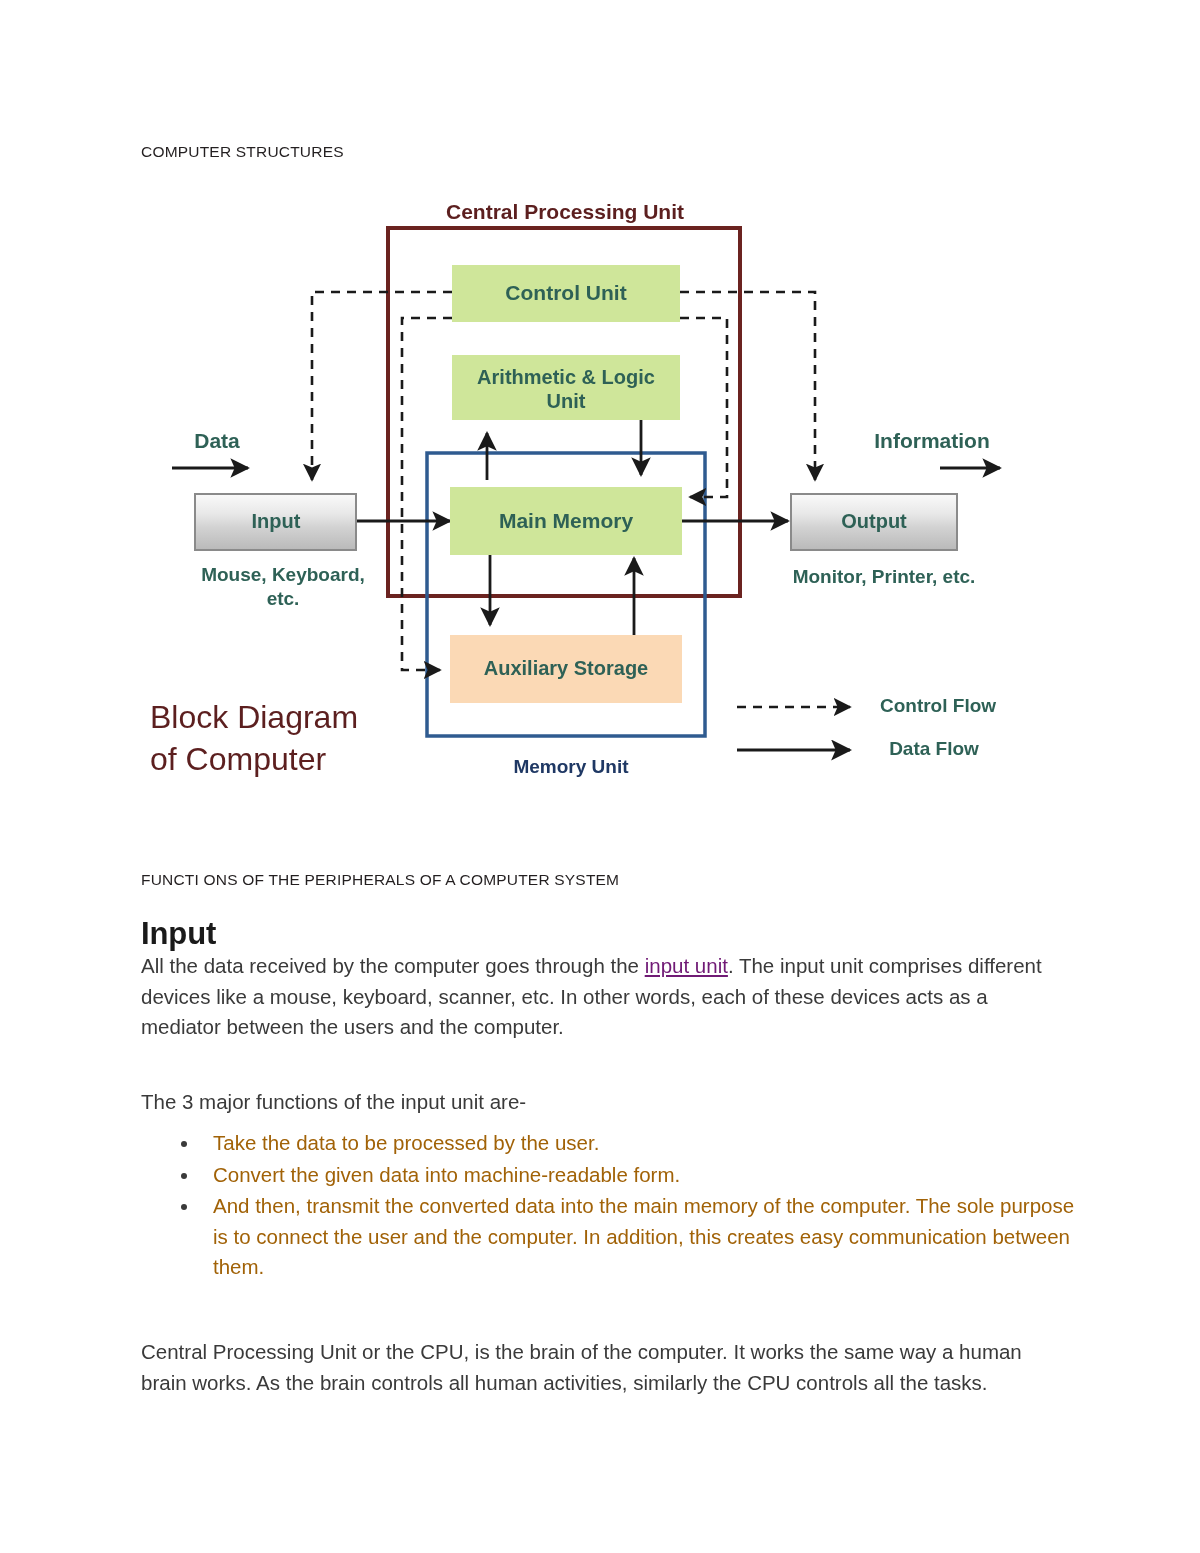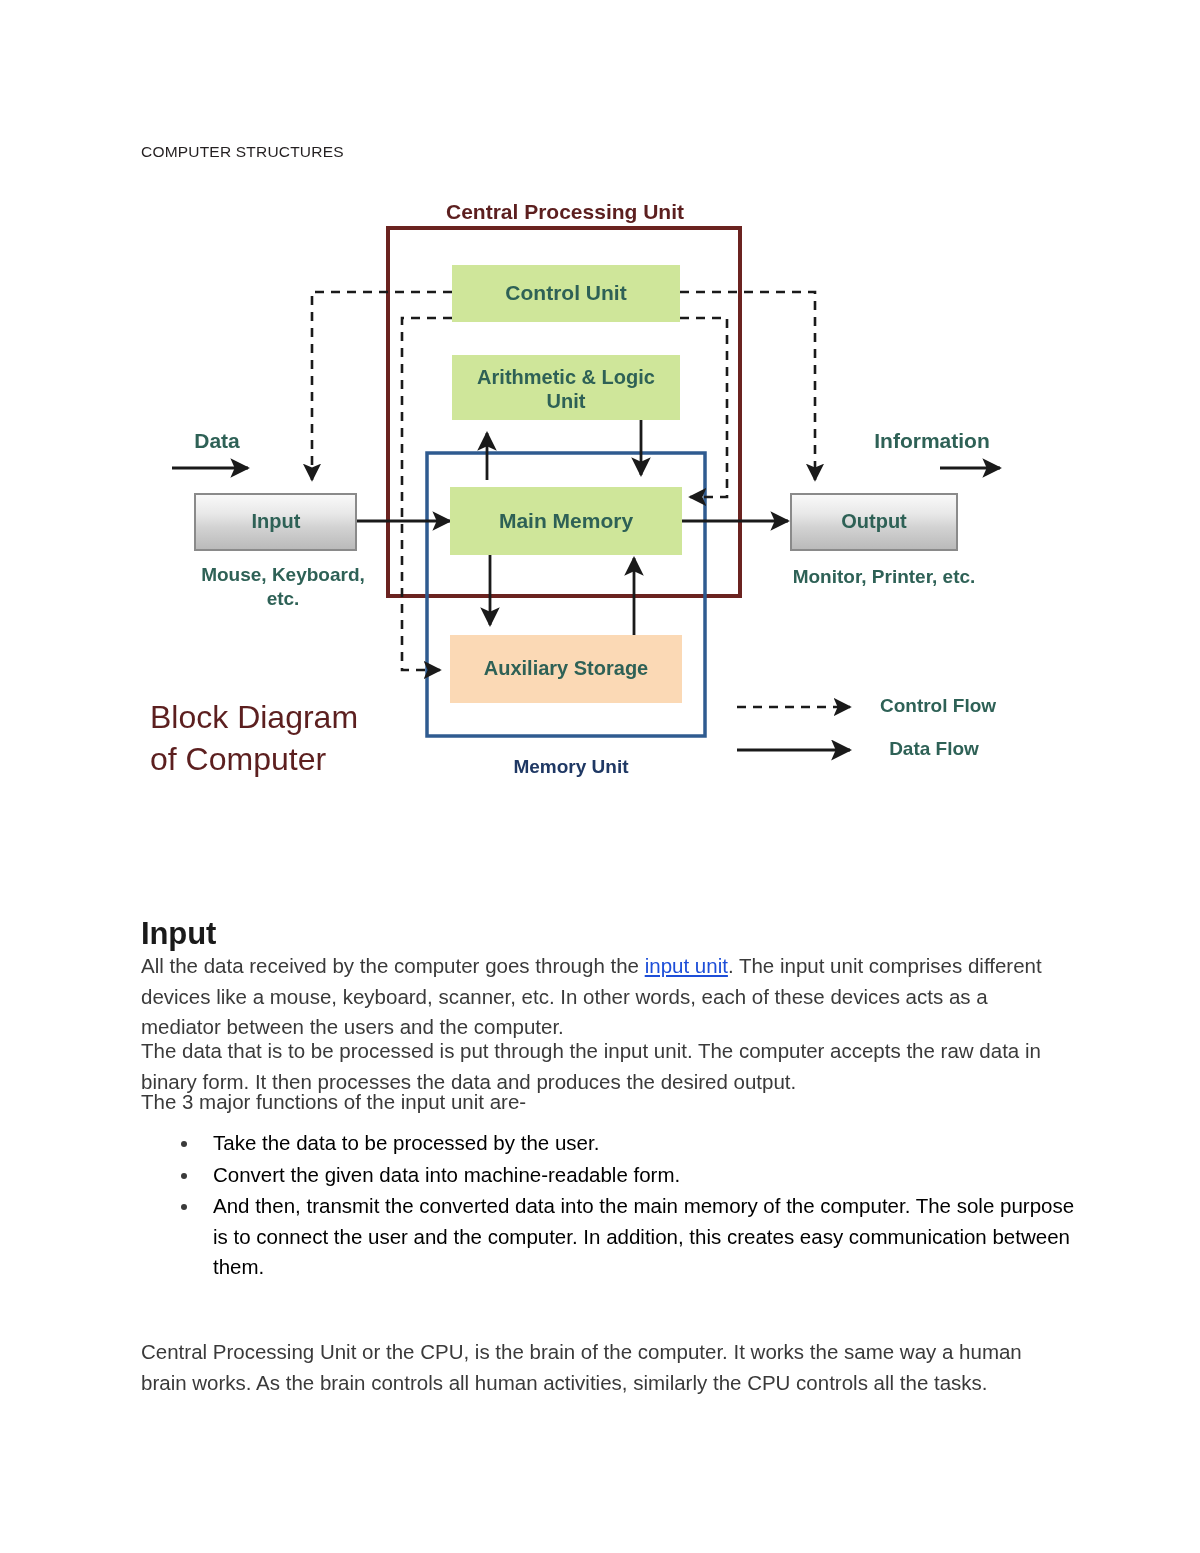--- a/index.html
+++ b/index.html
@@ -38,34 +38,34 @@
     font-size:20.5px;
     line-height:30.5px;
     color:#3a3a3a;
     width:925px;
   }
   #p1{left:141px;top:951px;}
   #p2{left:141px;top:1036px;}
   #p3{left:141px;top:1087px;}
   #p4{left:141px;top:1337px;}
 
-  a.inline-link{color:#1d4ed8;}
+  a.inline-link{color:#701a75;}
 
   ul.bullets{
     position:absolute;
     left:141px;top:1128px;
     margin:0;padding:0 0 0 36px;
     width:900px;
     list-style:none;
   }
   ul.bullets li{
     position:relative;
     font-size:20.5px;
     line-height:30.5px;
-    color:#000000;
+    color:#a16207;
     padding-left:36px;
     margin:0 0 1px 0;
   }
   ul.bullets li:before{
     content:"";
     position:absolute;
     left:4px;top:13px;
     width:6px;height:6px;
     border-radius:50%;
     background:#3a3a3a;
@@ -173,26 +173,26 @@
       <text x="150" y="590" font-size="32" fill="#5c1f1f" font-family="Liberation Sans, sans-serif">of Computer</text>
 
       <line x1="737" y1="527" x2="850" y2="527" stroke="#1a1a1a" stroke-width="2.6" stroke-dasharray="9,7" marker-end="url(#arwD)"></line>
       <text class="dg-text t-green" x="938" y="527" font-size="19">Control Flow</text>
 
       <line x1="737" y1="570" x2="850" y2="570" stroke="#1a1a1a" stroke-width="3" marker-end="url(#arwS)"></line>
       <text class="dg-text t-green" x="934" y="570" font-size="19">Data Flow</text>
     </svg>
   </div>
 
+  <div class="doc-label" id="section-head">FUNCTI ONS OF THE PERIPHERALS OF A COMPUTER SYSTEM</div>
 
   <h2 class="heading" id="h-input">Input</h2>
 
   <div class="para" id="p1"><span>All the data received by the computer goes through the </span><a class="inline-link" href="#">input unit</a><span>. The input unit comprises different devices like a mouse, keyboard, scanner, etc. In other words, each of these devices acts as a mediator between the users and the computer.</span></div>
 
-  <div class="para" id="p2">The data that is to be processed is put through the input unit. The computer accepts the raw data in binary form. It then processes the data and produces the desired output.</div>
 
   <div class="para" id="p3">The 3 major functions of the input unit are-</div>
 
   <ul class="bullets">
     <li>Take the data to be processed by the user.</li>
     <li>Convert the given data into machine-readable form.</li>
     <li>And then, transmit the converted data into the main memory of the computer. The sole purpose is to connect the user and the computer. In addition, this creates easy communication between them.</li>
   </ul>
 
 

